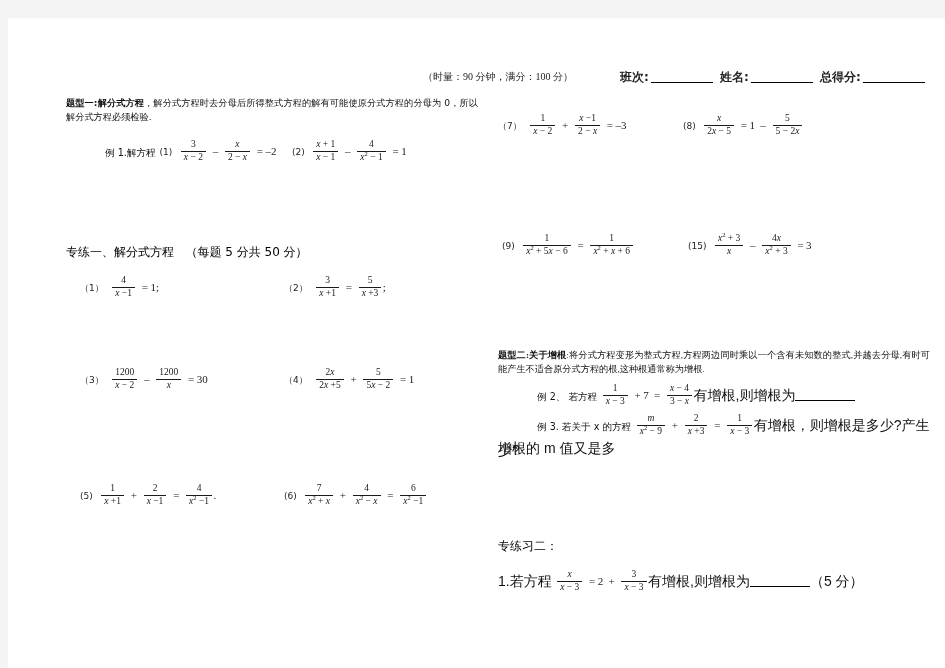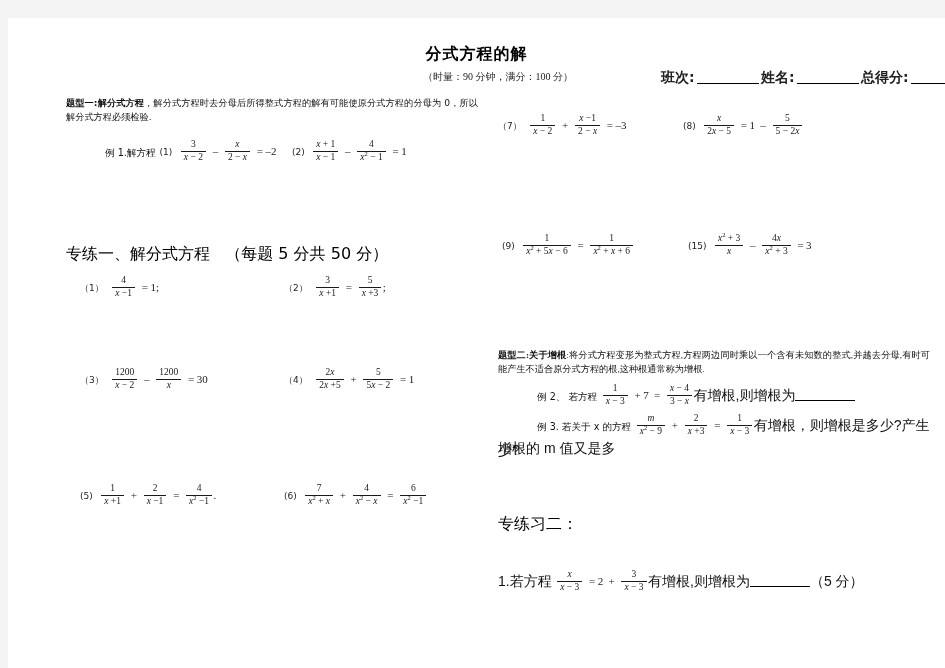--- a/index.html
+++ b/index.html
@@ -45,23 +45,22 @@
     position: absolute;
     left: 415px; top: 0;
     font-size: 10px;
     white-space: nowrap;
   }
   .field {
     position: absolute;
     top: -1px;
     white-space: nowrap;
     font-family: "DejaVu Sans", sans-serif;
-    font-size: 14px;
+    font-size: 12px;
     font-weight: bold;
-    margin-left: 41px;
   }
   .field .blank {
     display: inline-block;
     width: 62px;
     border-bottom: 1.4px solid #000;
     margin-left: 2px;
     vertical-align: -2px;
   }
   #f-class { left: 612px; }
   #f-name  { left: 712px; }
@@ -77,21 +76,21 @@
     font-family: "DejaVu Sans", sans-serif;
     font-size: 9.2px;
     line-height: 1.55;
     color: #111;
     text-align: justify;
   }
   .body-text b { font-weight: bold; }
 
   .sec-head {
     font-family: "DejaVu Sans", sans-serif;
-    font-size: 16px;
+    font-size: 12px;
     color: #000;
     white-space: nowrap;
   }
 
   .ex-label {
     font-family: "DejaVu Sans", sans-serif;
     font-size: 9.6px;
     color: #111;
     white-space: nowrap;
     margin-left: 39px;
@@ -150,21 +149,20 @@
     font-size: 14px;
     color: #111;
     vertical-align: middle;
   }
 </style>
 </head>
 <body>
 
 <div class="page">
 
-  <div class="doc-title">分式方程的解</div>
 
   <div class="header-line">
     <span class="hl-meta">（时量：90 分钟，满分：100 分）</span>
 
     <span class="field" id="f-class">
       <span>班次:</span><span class="blank"></span>
     </span>
     <span class="field" id="f-name">
       <span>姓名:</span><span class="blank"></span>
     </span>
@@ -328,21 +326,21 @@
         <span class="frac"><span class="num"><i class="it">m</i></span><span class="den"><i class="it">x</i><sup class="ex">2</sup>&nbsp;−&nbsp;9</span></span>
         <span class="op">+</span>
         <span class="frac"><span class="num">2</span><span class="den"><i class="it">x</i>&nbsp;+3</span></span>
         <span class="op">=</span>
         <span class="frac"><span class="num">1</span><span class="den"><i class="it">x</i>&nbsp;−&nbsp;3</span></span>
       </span><span class="tail">有增根，则增根是多少?产生增根的 m 值又是多</span>
     </div>
 
     <div class="blk tail" style="top:424px; left:0;">少?</div>
 
-    <div class="blk sec-head" style="top:496px; left:0;">专练习二：</div>
+    <div class="blk sec-head" style="top:520px; left:0;">专练习二：</div>
 
     <div class="blk" style="top:552px; left:0;">
       <span class="tail">1.若方程</span>
       <span class="math">
         <span class="frac"><span class="num"><i class="it">x</i></span><span class="den"><i class="it">x</i>&nbsp;−&nbsp;3</span></span>
         <span class="op">=</span>2
         <span class="op">+</span>
         <span class="frac"><span class="num">3</span><span class="den"><i class="it">x</i>&nbsp;−&nbsp;3</span></span>
       </span><span class="tail">有增根,则增根为</span><span class="inline-blank"></span><span class="tail">（5 分）</span>
     </div>

